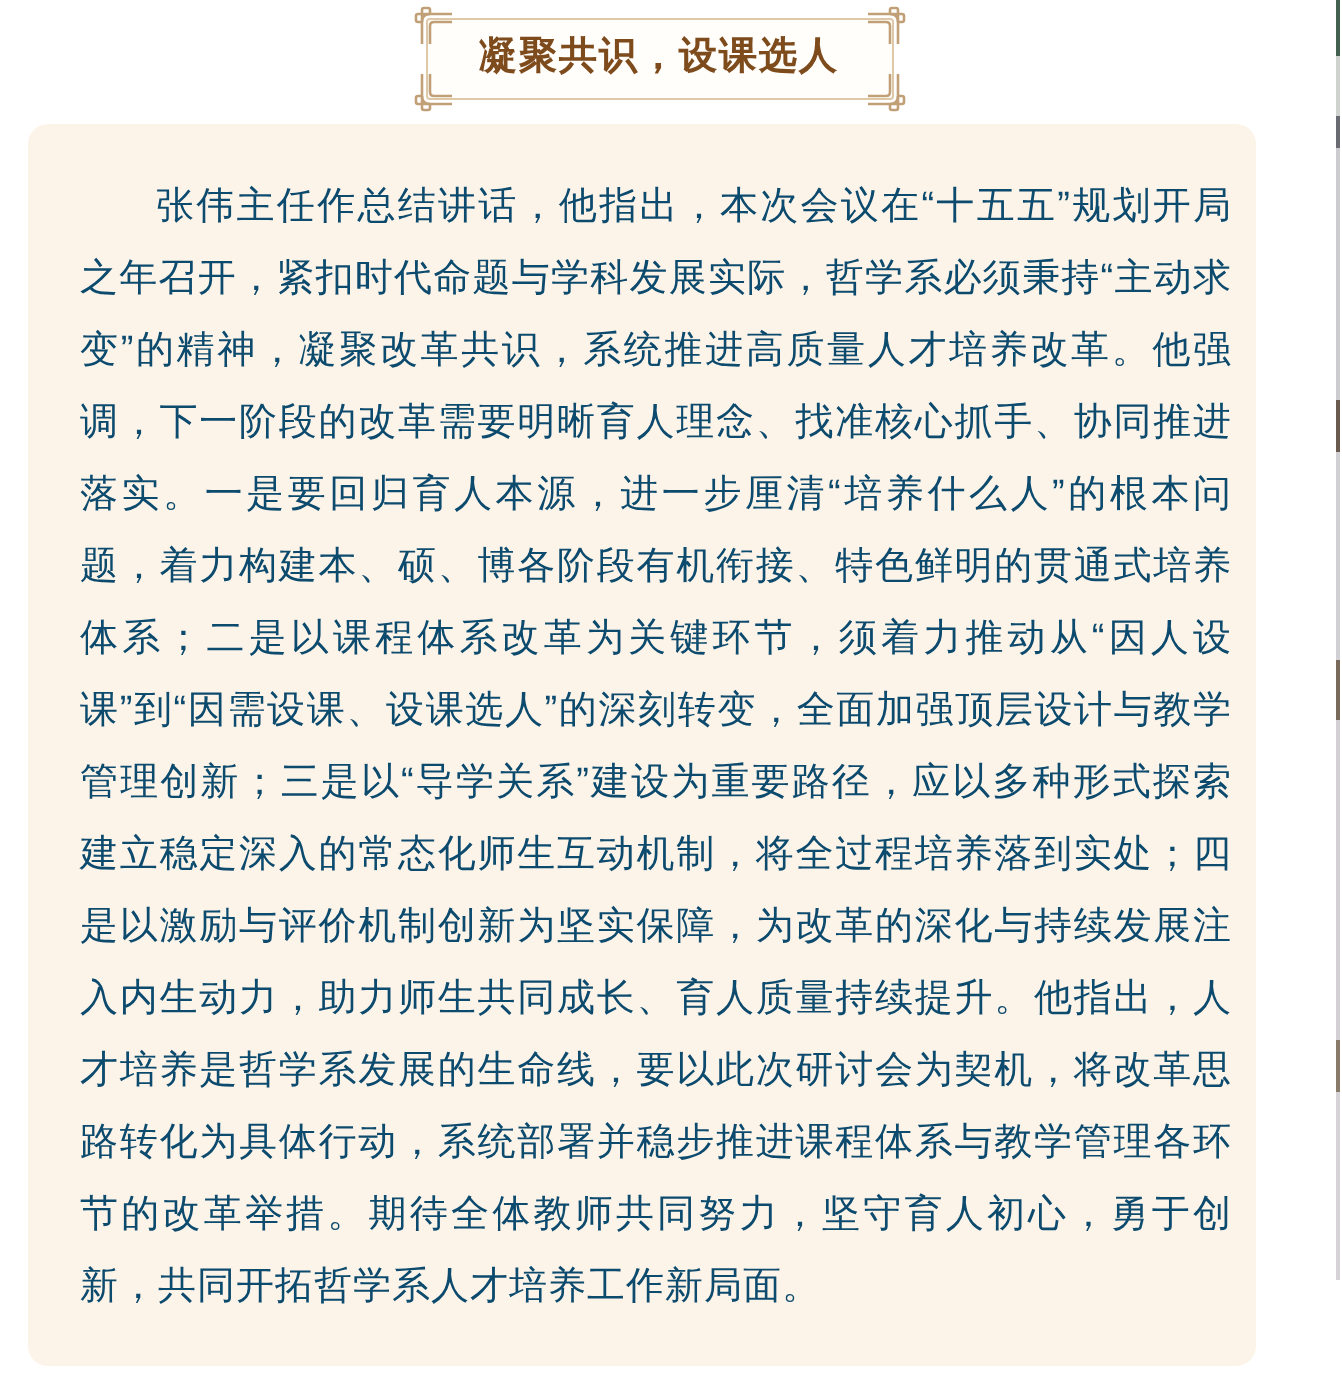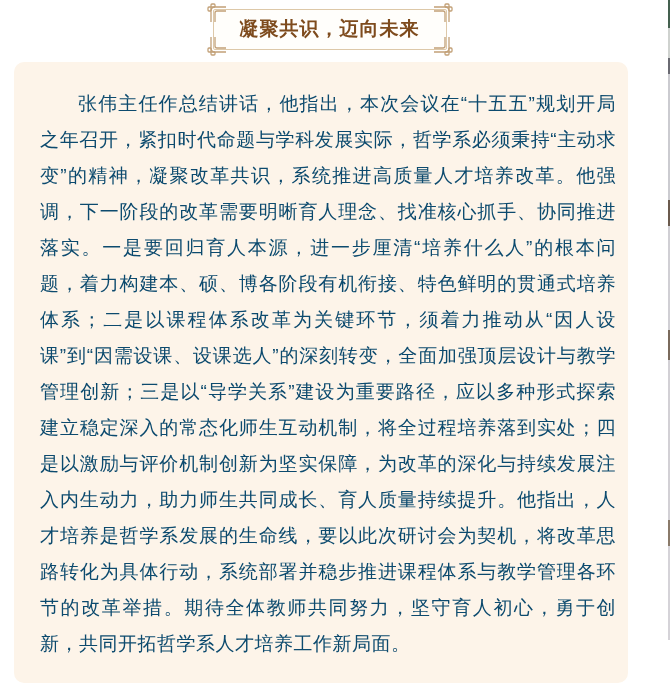--- a/index.html
+++ b/index.html
@@ -111,21 +111,21 @@
       <path d="M19 8 H10 Q8 8 8 10 V19"></path>
       <path d="M4 8 V2 Q4 1 5 1 H7 Q8 1 8 2 V4"></path>
       <path d="M8 4 H2 Q1 4 1 5 V7 Q1 8 2 8 H4"></path>
     </svg>
     <svg class="orn br" viewBox="0 0 20 20" aria-hidden="true">
       <path d="M19 4 H8 Q4 4 4 8 V19"></path>
       <path d="M19 8 H10 Q8 8 8 10 V19"></path>
       <path d="M4 8 V2 Q4 1 5 1 H7 Q8 1 8 2 V4"></path>
       <path d="M8 4 H2 Q1 4 1 5 V7 Q1 8 2 8 H4"></path>
     </svg>
-    <h1>凝聚共识，迈向未来</h1>
+    <h1>凝聚共识，设课选人</h1>
   </div>
 </div>
 
 <div class="content-card">
   <p class="speech">张伟主任作总结讲话，他指出，本次会议在“十五五”规划开局之年召开，紧扣时代命题与学科发展实际，哲学系必须秉持“主动求变”的精神，凝聚改革共识，系统推进高质量人才培养改革。他强调，下一阶段的改革需要明晰育人理念、找准核心抓手、协同推进落实。一是要回归育人本源，进一步厘清“培养什么人”的根本问题，着力构建本、硕、博各阶段有机衔接、特色鲜明的贯通式培养体系；二是以课程体系改革为关键环节，须着力推动从“因人设课”到“因需设课、设课选人”的深刻转变，全面加强顶层设计与教学管理创新；三是以“导学关系”建设为重要路径，应以多种形式探索建立稳定深入的常态化师生互动机制，将全过程培养落到实处；四是以激励与评价机制创新为坚实保障，为改革的深化与持续发展注入内生动力，助力师生共同成长、育人质量持续提升。他指出，人才培养是哲学系发展的生命线，要以此次研讨会为契机，将改革思路转化为具体行动，系统部署并稳步推进课程体系与教学管理各环节的改革举措。期待全体教师共同努力，坚守育人初心，勇于创新，共同开拓哲学系人才培养工作新局面。</p>
 </div>
 
 <div class="edge-artifact"></div>
 
 </body></html>

